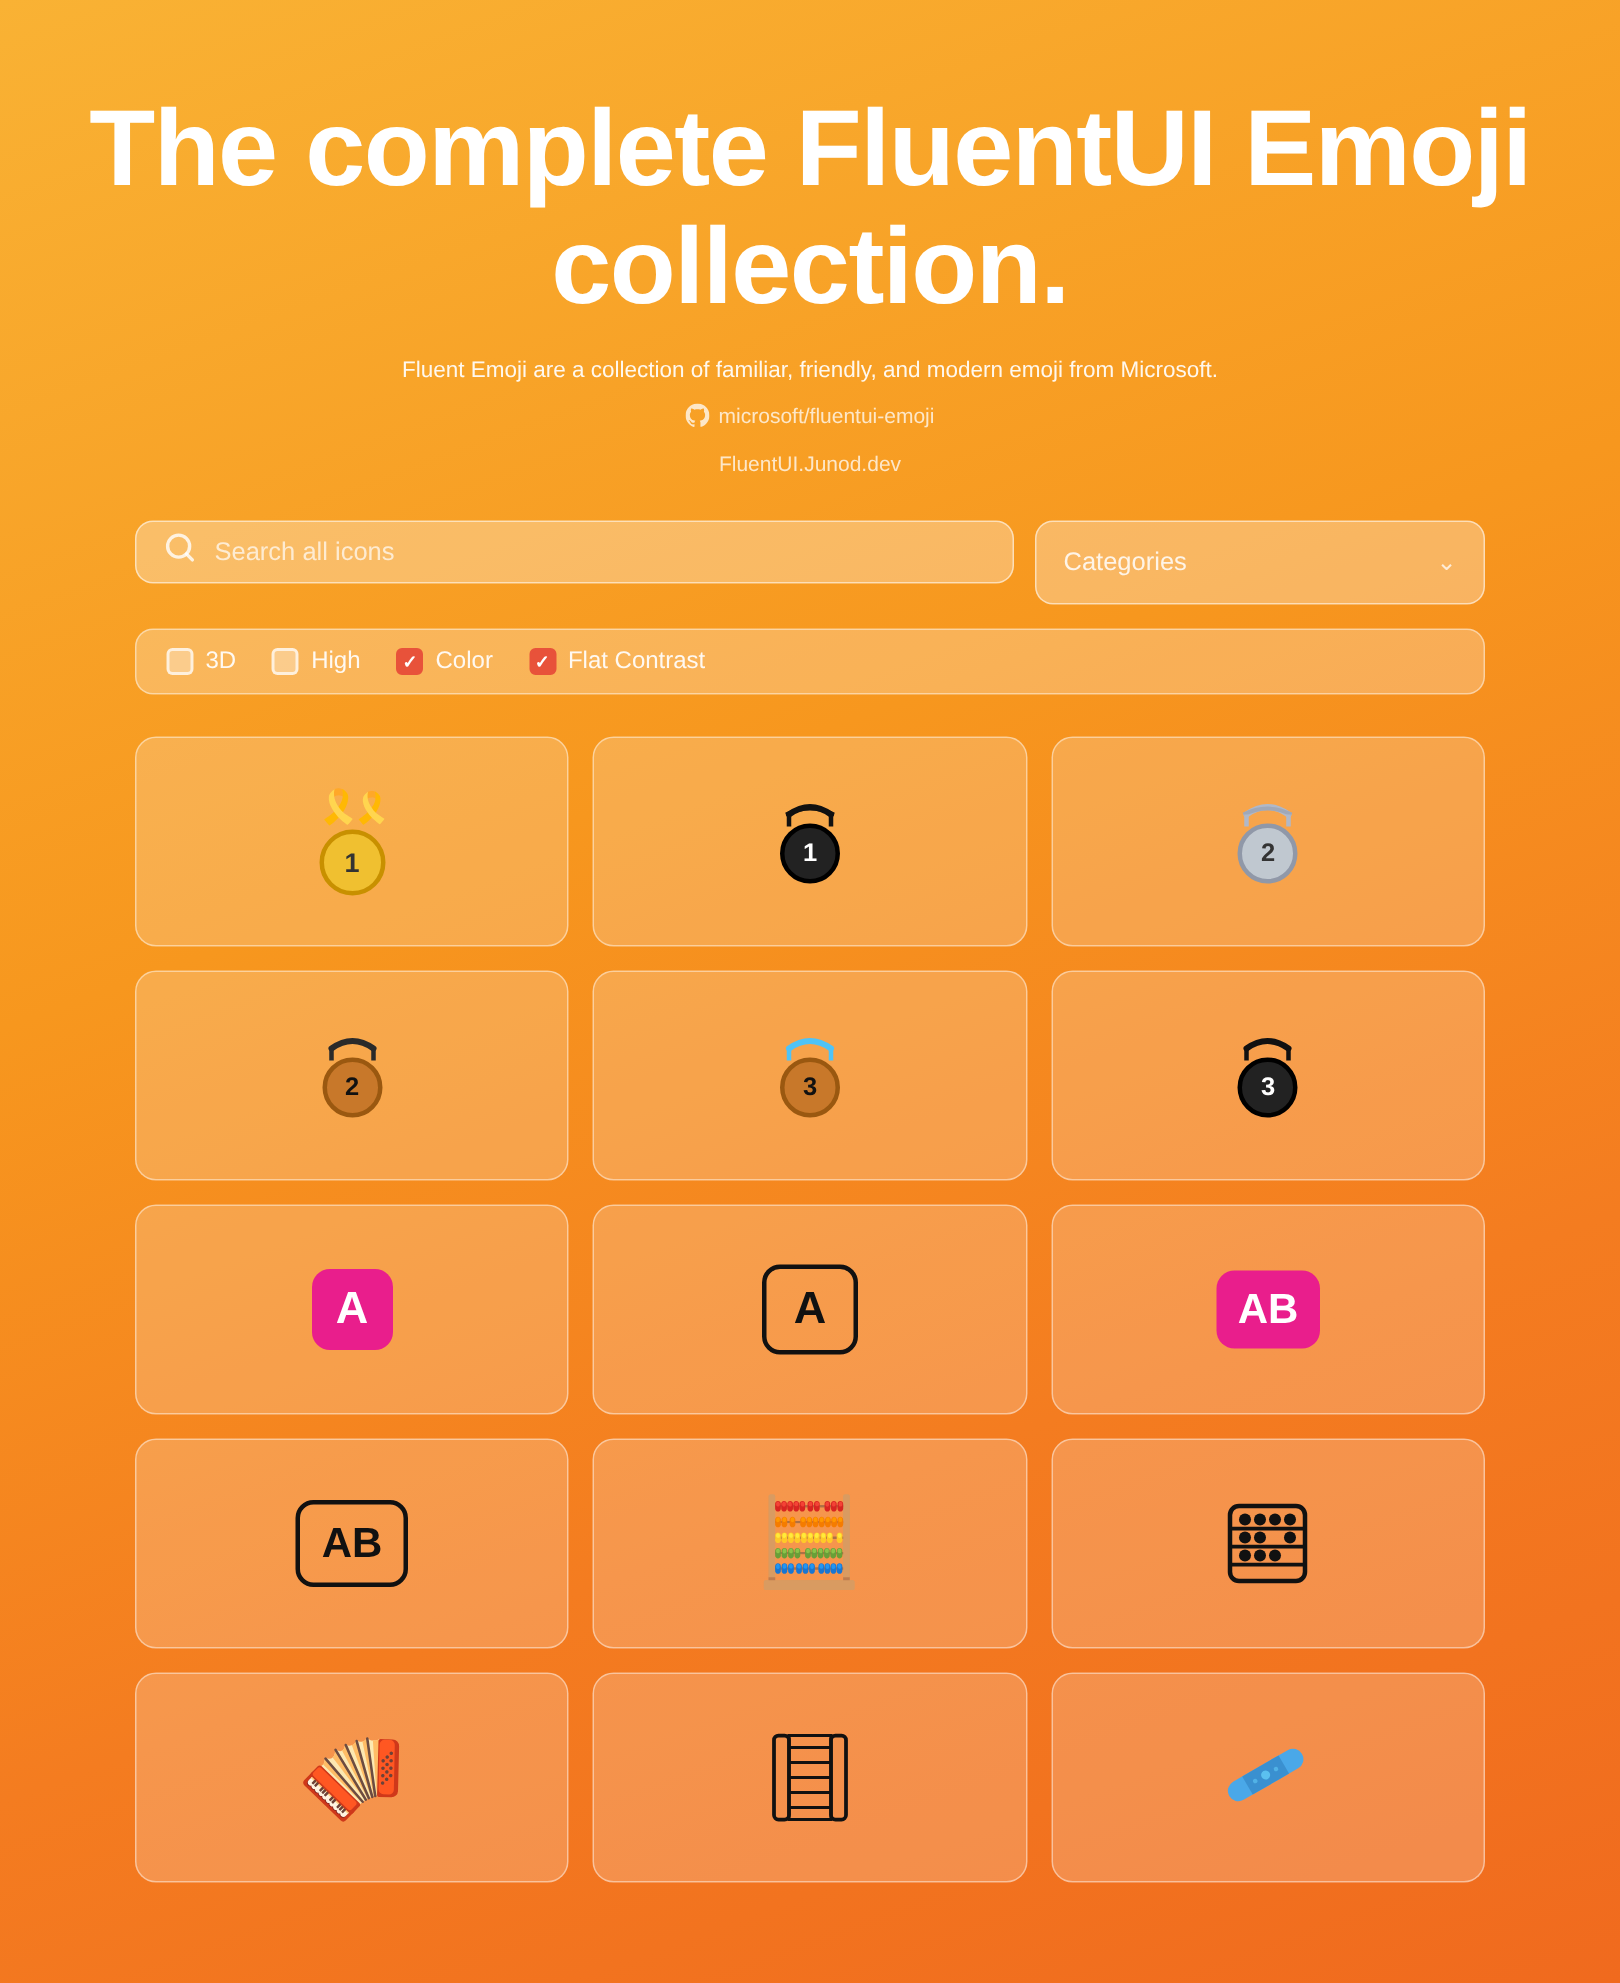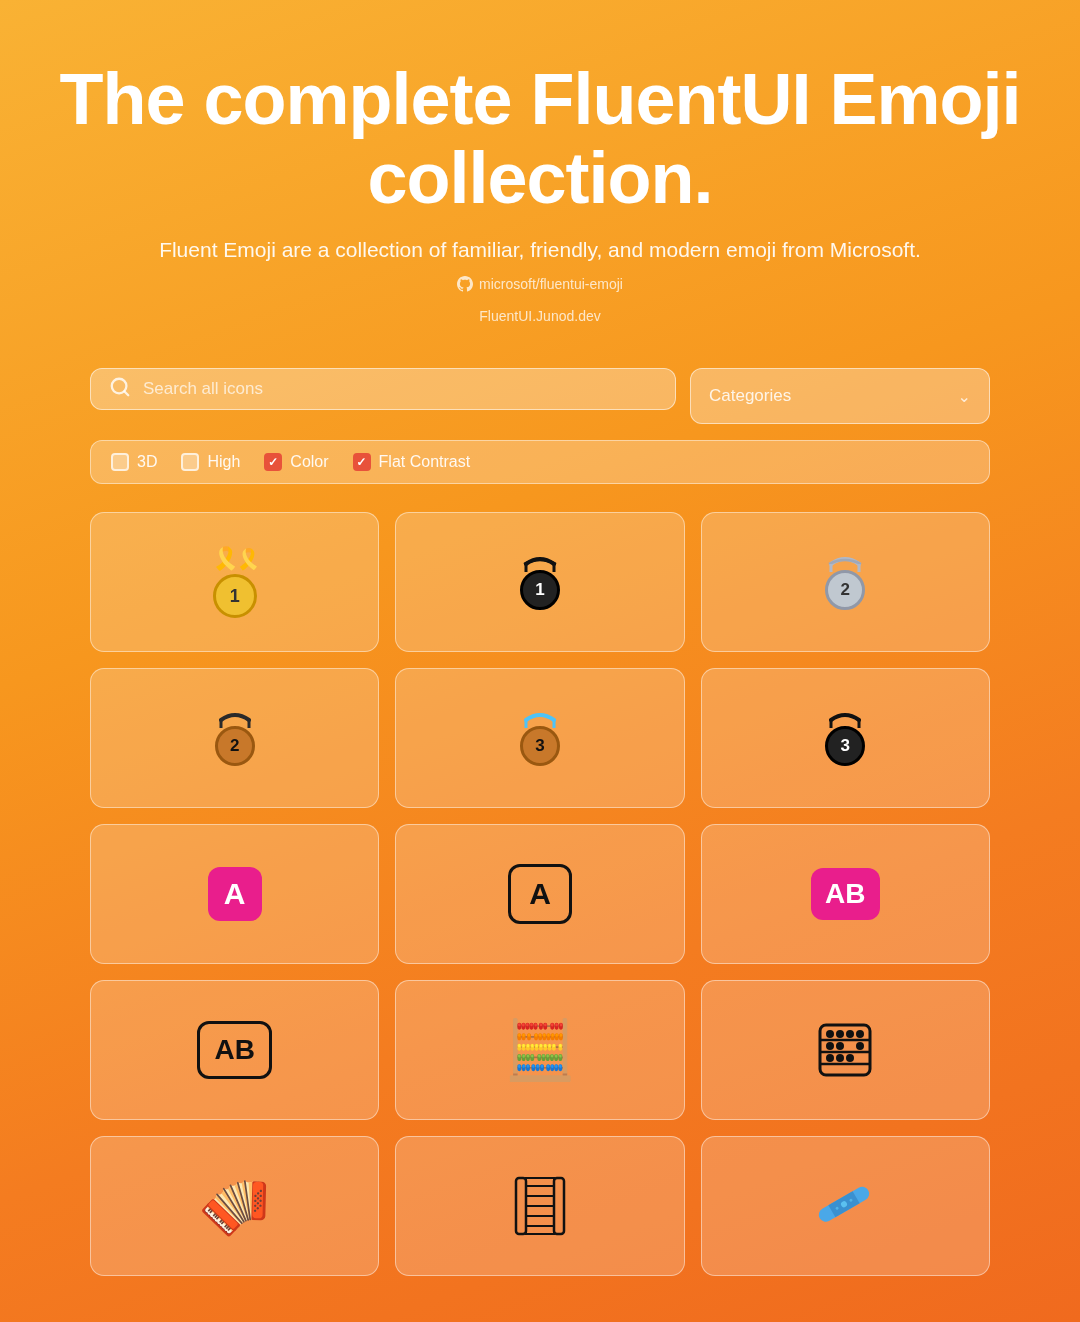--- a/index.html
+++ b/index.html
@@ -6,34 +6,34 @@
 
     body {
       font-family: -apple-system, BlinkMacSystemFont, 'Segoe UI', sans-serif;
       min-height: 1322px;
       background: linear-gradient(160deg, #f9b234 0%, #f7971e 40%, #f47c20 70%, #f06a1e 100%);
       padding: 0 0 40px 0;
     }
 
     .hero {
       text-align: center;
-      padding: 60px 40px 44px;
+      padding: 60px 40px 30px;
     }
 
     .hero-title {
       font-size: 72px;
       font-weight: 900;
       color: #fff;
       line-height: 1.1;
       margin-bottom: 20px;
       letter-spacing: -1px;
     }
 
     .hero-subtitle {
-      font-size: 21px;
+      font-size: 15px;
       color: rgba(255,255,255,0.92);
       margin-bottom: 14px;
     }
 
     .hero-links {
       display: flex;
       flex-direction: column;
       align-items: center;
       gap: 16px;
     }

